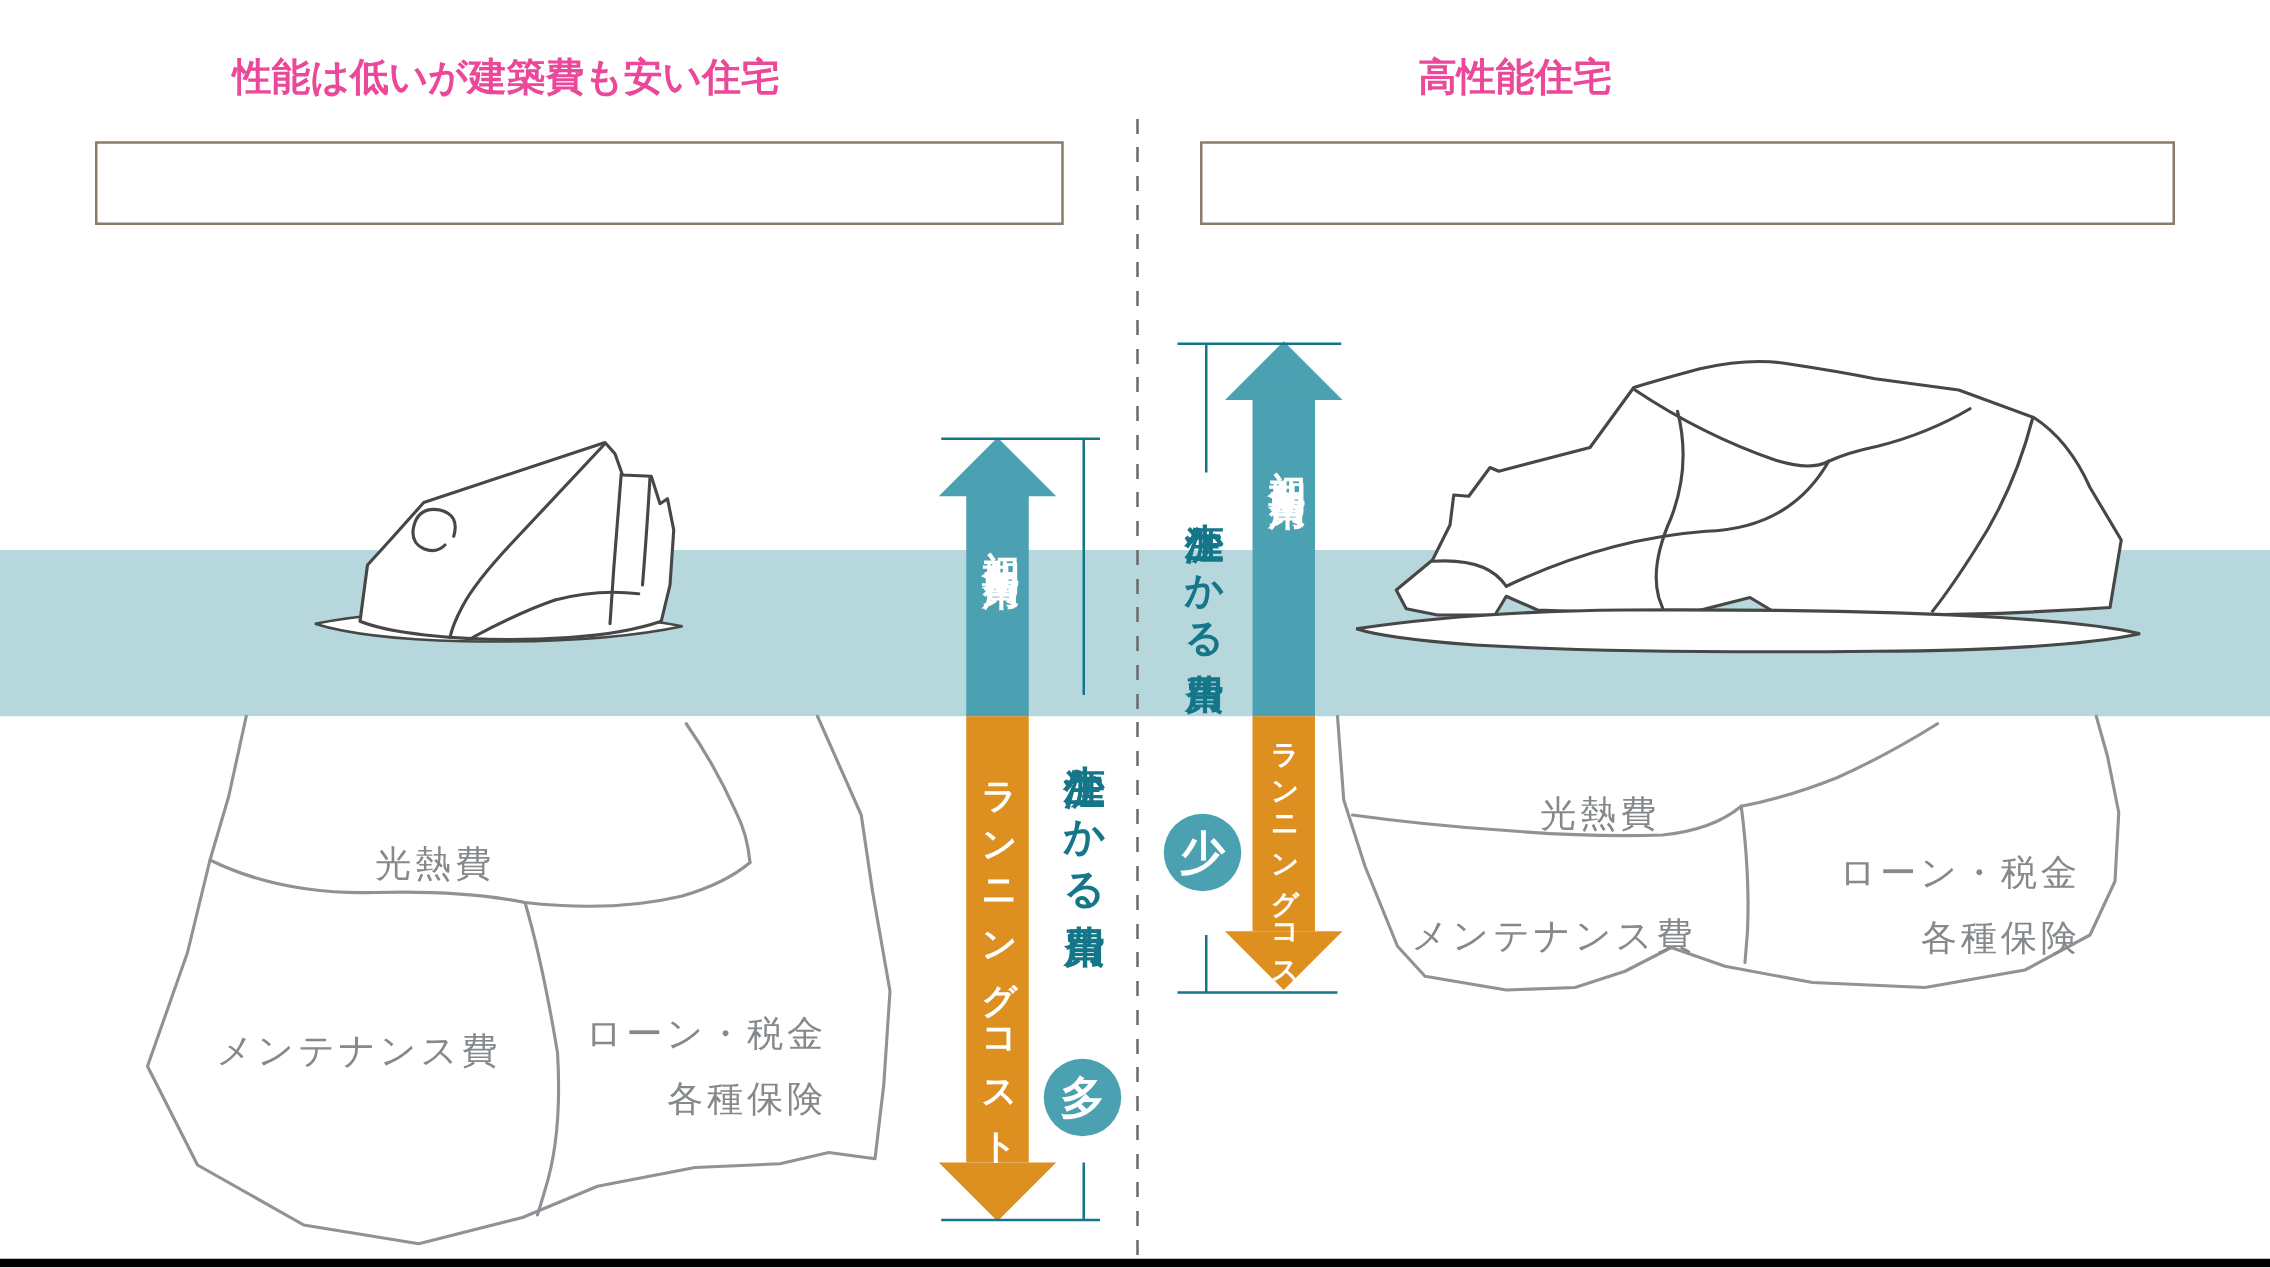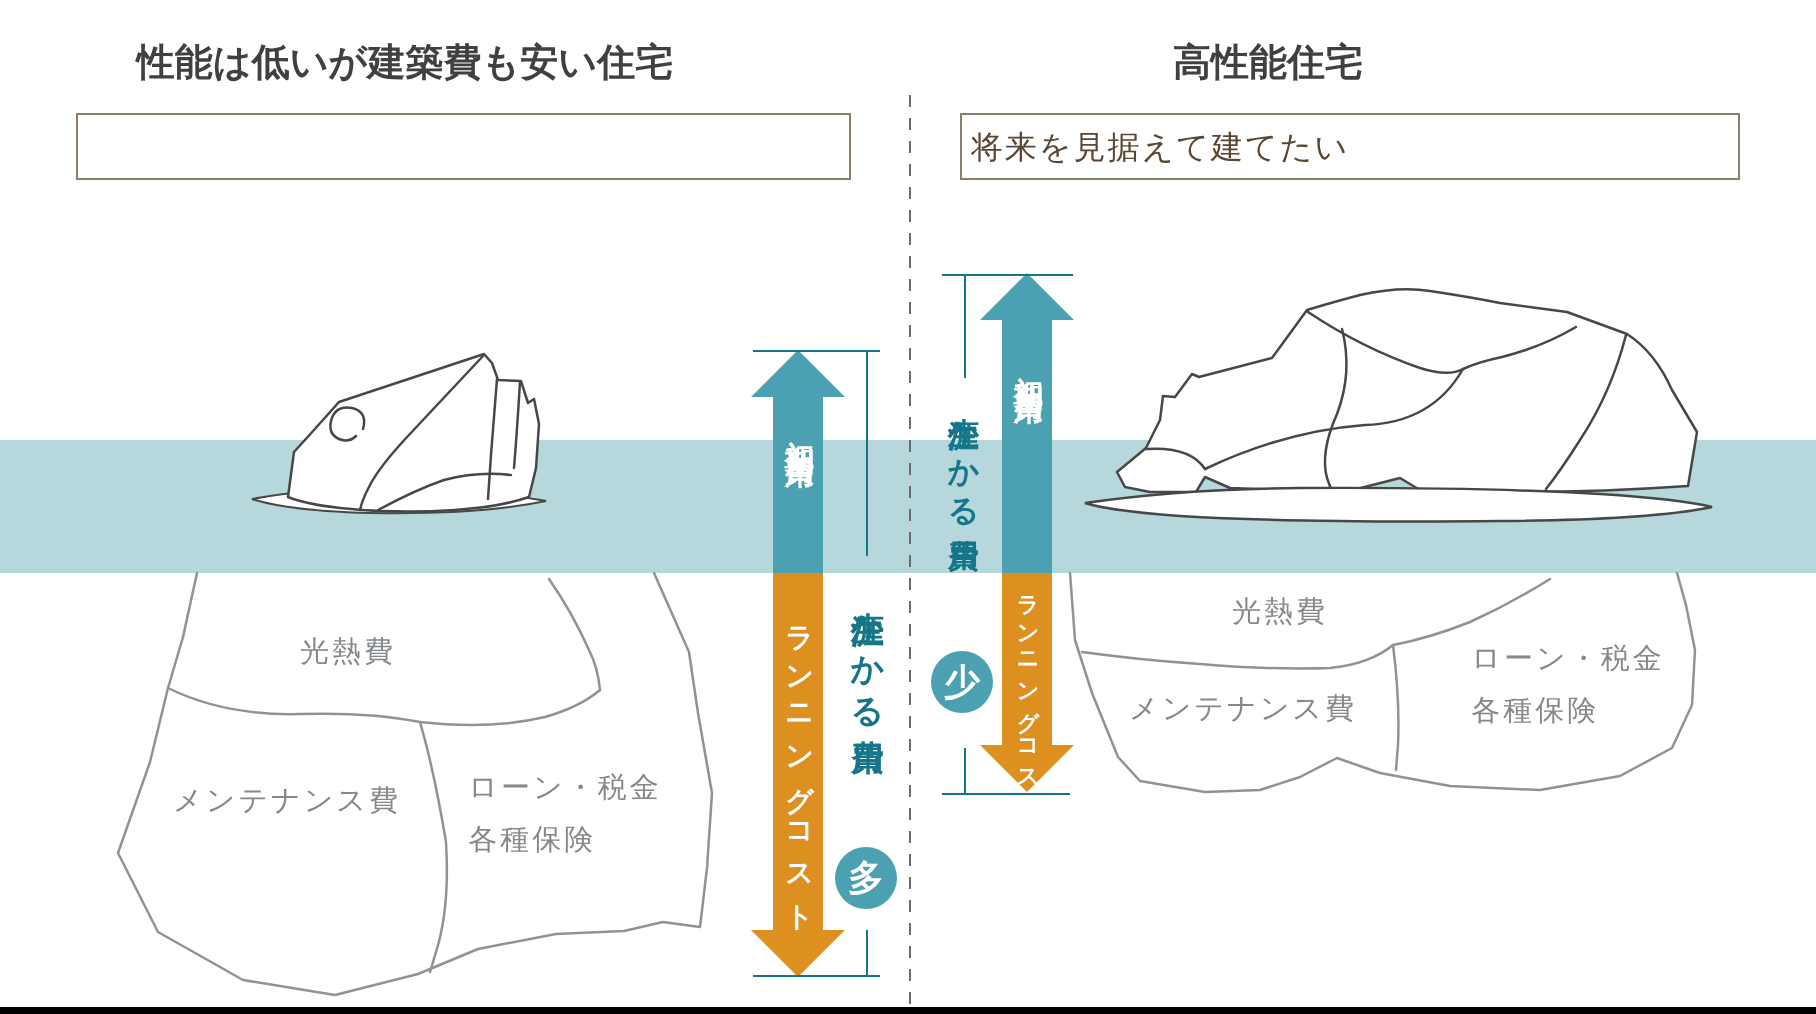--- a/index.html
+++ b/index.html
@@ -17,21 +17,21 @@
   #bottom-bar{left:0;top:1007px;width:1816px;height:7px;background:#000000;}
   #divider{
     left:909px;top:95px;width:2px;height:912px;
     background:repeating-linear-gradient(to bottom,#6a6a6a 0 12px,transparent 12px 23px);
   }
 
   
   .side-title{
     top:42px;height:40px;line-height:40px;
     transform:translateX(-50%);
-    font-size:38px;font-weight:700;color:#404040;white-space:nowrap;
+    font-size:31px;font-weight:700;color:#ec4899;white-space:nowrap;
   }
   .wish-box{
     top:113px;height:67px;background:#ffffff;border:2px solid #8b7d6b;box-sizing:border-box;
   }
   .wish-text{
     top:128px;height:38px;line-height:38px;transform:translateX(-50%);
     font-size:32px;font-weight:500;color:#5a4632;white-space:nowrap;letter-spacing:2px;
   }
 
   
@@ -57,21 +57,21 @@
   .badge{
     width:62px;height:62px;border-radius:50%;background:#4ba1b1;
     transform:translate(-50%,-50%);
     display:flex;align-items:center;justify-content:center;
     color:#ffffff;font-size:36px;font-weight:700;
   }
 
   
   .sea-label{
     transform:translateX(-50%);
-    color:#85898c;font-size:29px;letter-spacing:3px;white-space:nowrap;text-align:left;
+    color:#85898c;font-size:29px;letter-spacing:3px;white-space:nowrap;text-align:right;margin-top:40px;
   }
   .sea-label .l2{display:block;margin-top:12px;}
 </style>
 </head>
 <body>
 
 <div id="canvas">
 
   <div class="abs" id="water-band"></div>
 
@@ -159,22 +159,21 @@
   <div class="abs line-h" style="left:942px;top:274px;width:131px"></div>
   <div class="abs line-v" style="left:964px;top:275px;height:103px"></div>
   <div class="abs line-v" style="left:964px;top:748px;height:46px"></div>
   <div class="abs line-h" style="left:942px;top:793px;width:128px"></div>
   <div class="abs vtext lifetime" style="left:963px;top:393px;font-size:31px;letter-spacing:3px">生涯かかる費用</div>
   <div class="abs badge" style="left:962px;top:682px">
       <span>少</span>
     </div>
 
   <div class="abs side-title" style="left:405px">性能は低いが建築費も安い住宅</div>
-  <div class="abs side-title" style="left:1268px">高性能住宅</div>
+  <div class="abs side-title" style="left:1212px">高性能住宅</div>
 
   <div class="abs wish-box" style="left:76px;width:775px"></div>
 
   <div class="abs wish-box" style="left:960px;width:780px"></div>
-  <div class="abs wish-text" style="left:1160px">将来を見据えて建てたい</div>
 
   <div class="abs" id="bottom-bar"></div>
 
 </div>
 
 </body></html>

